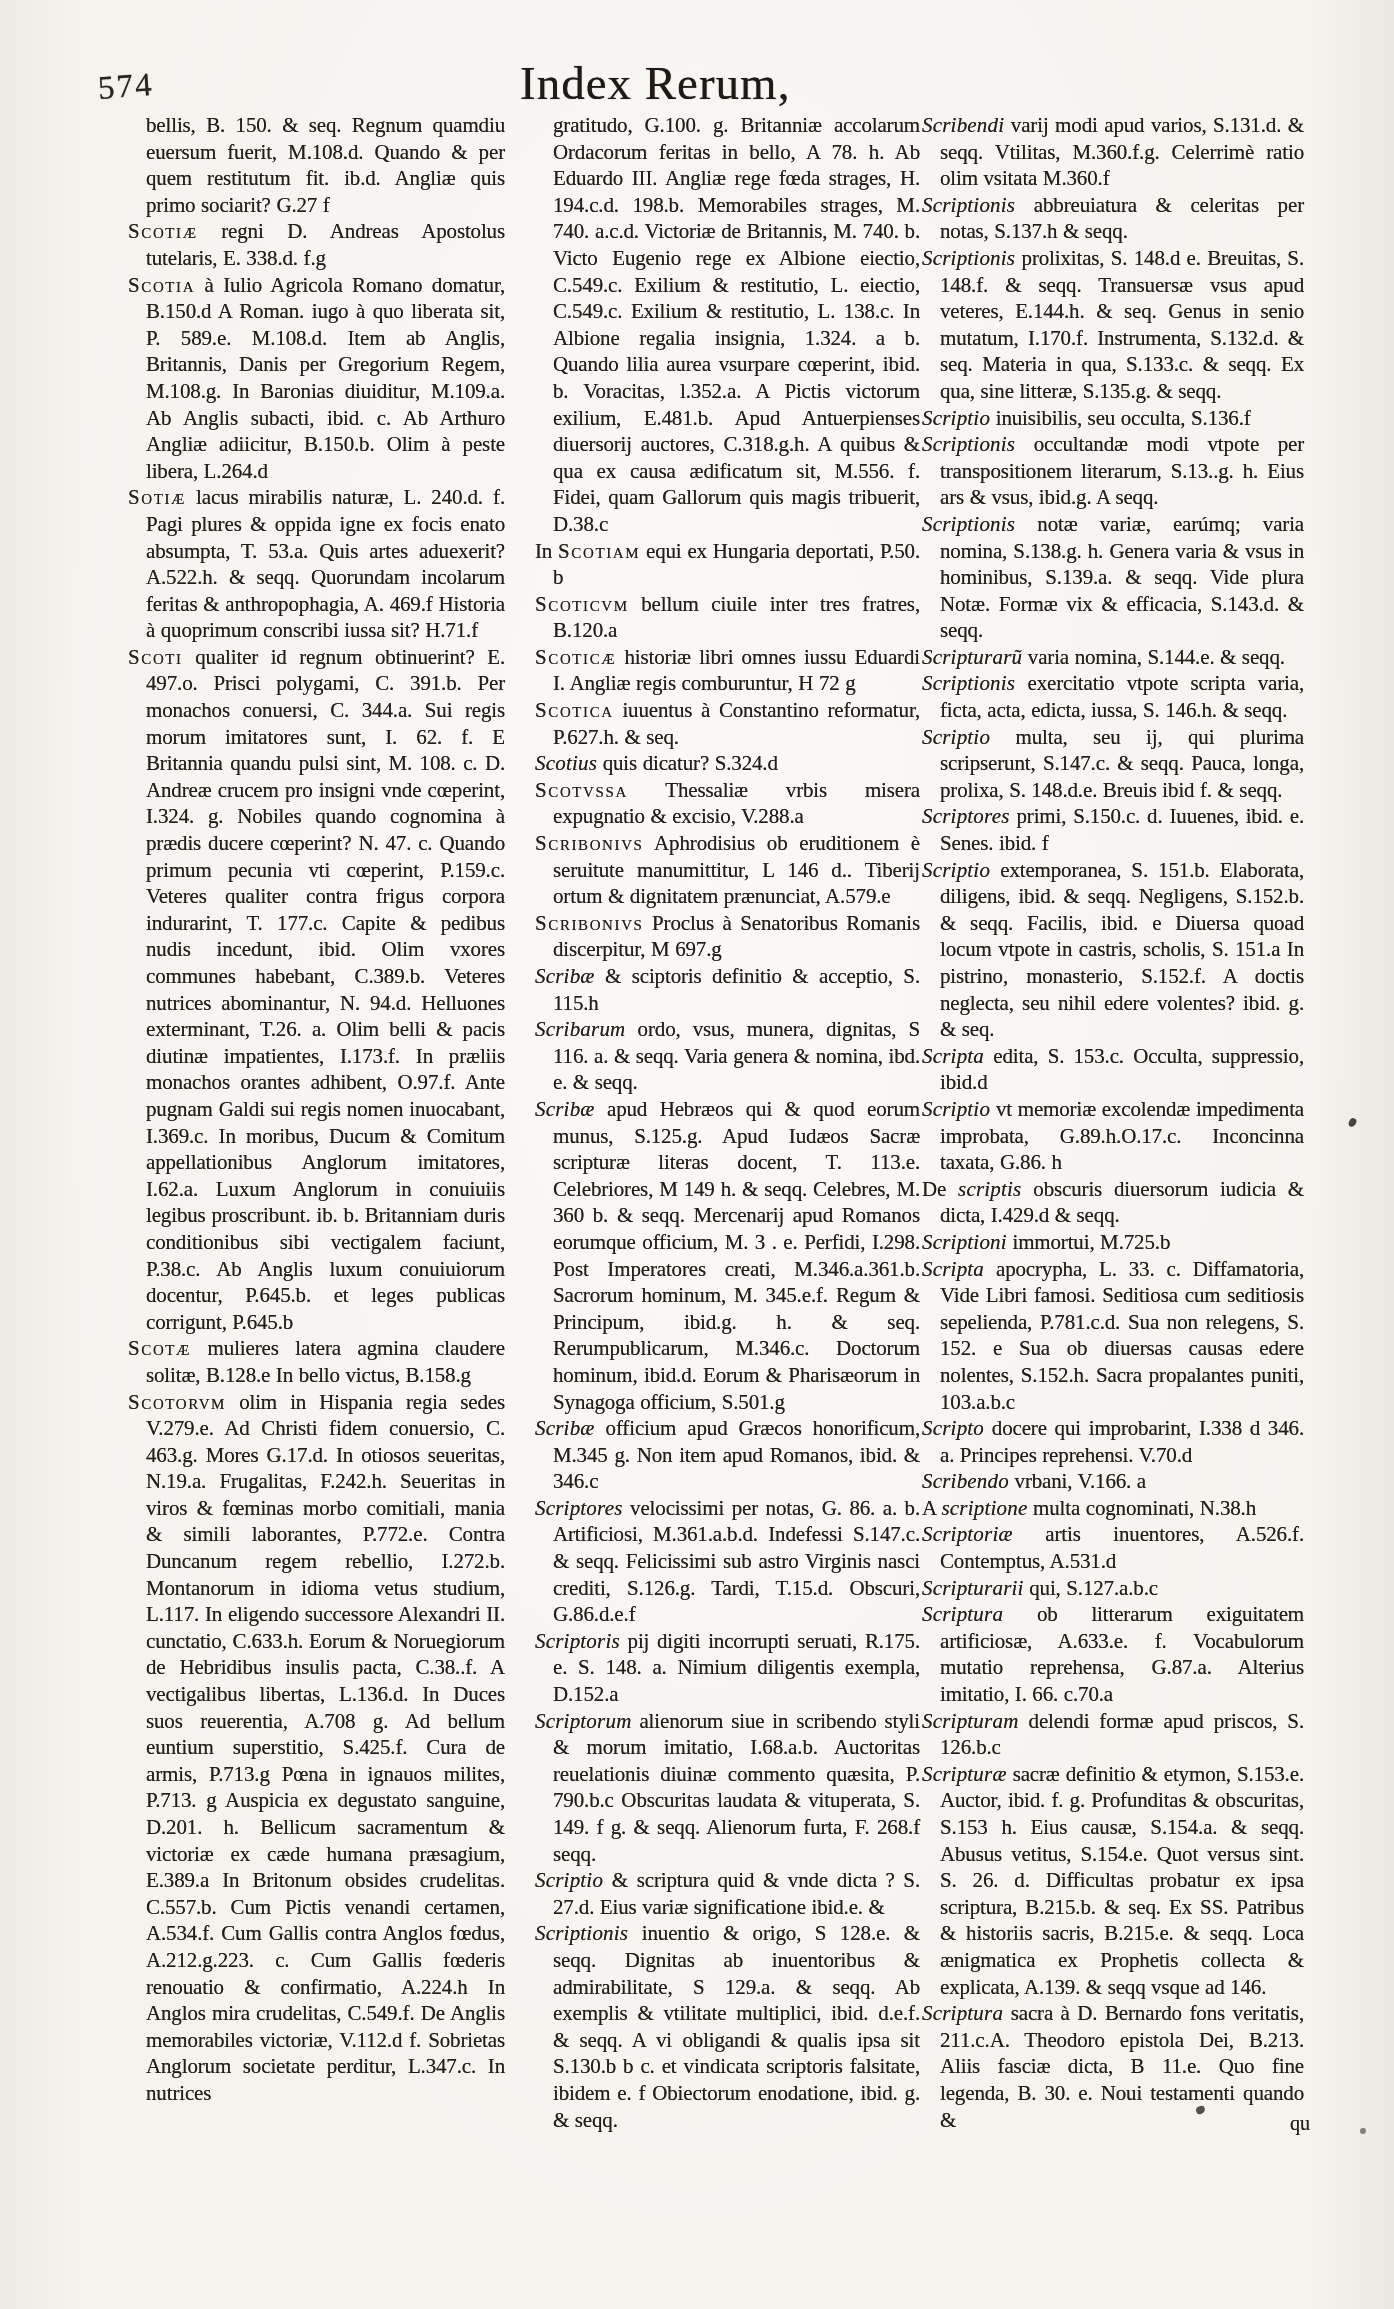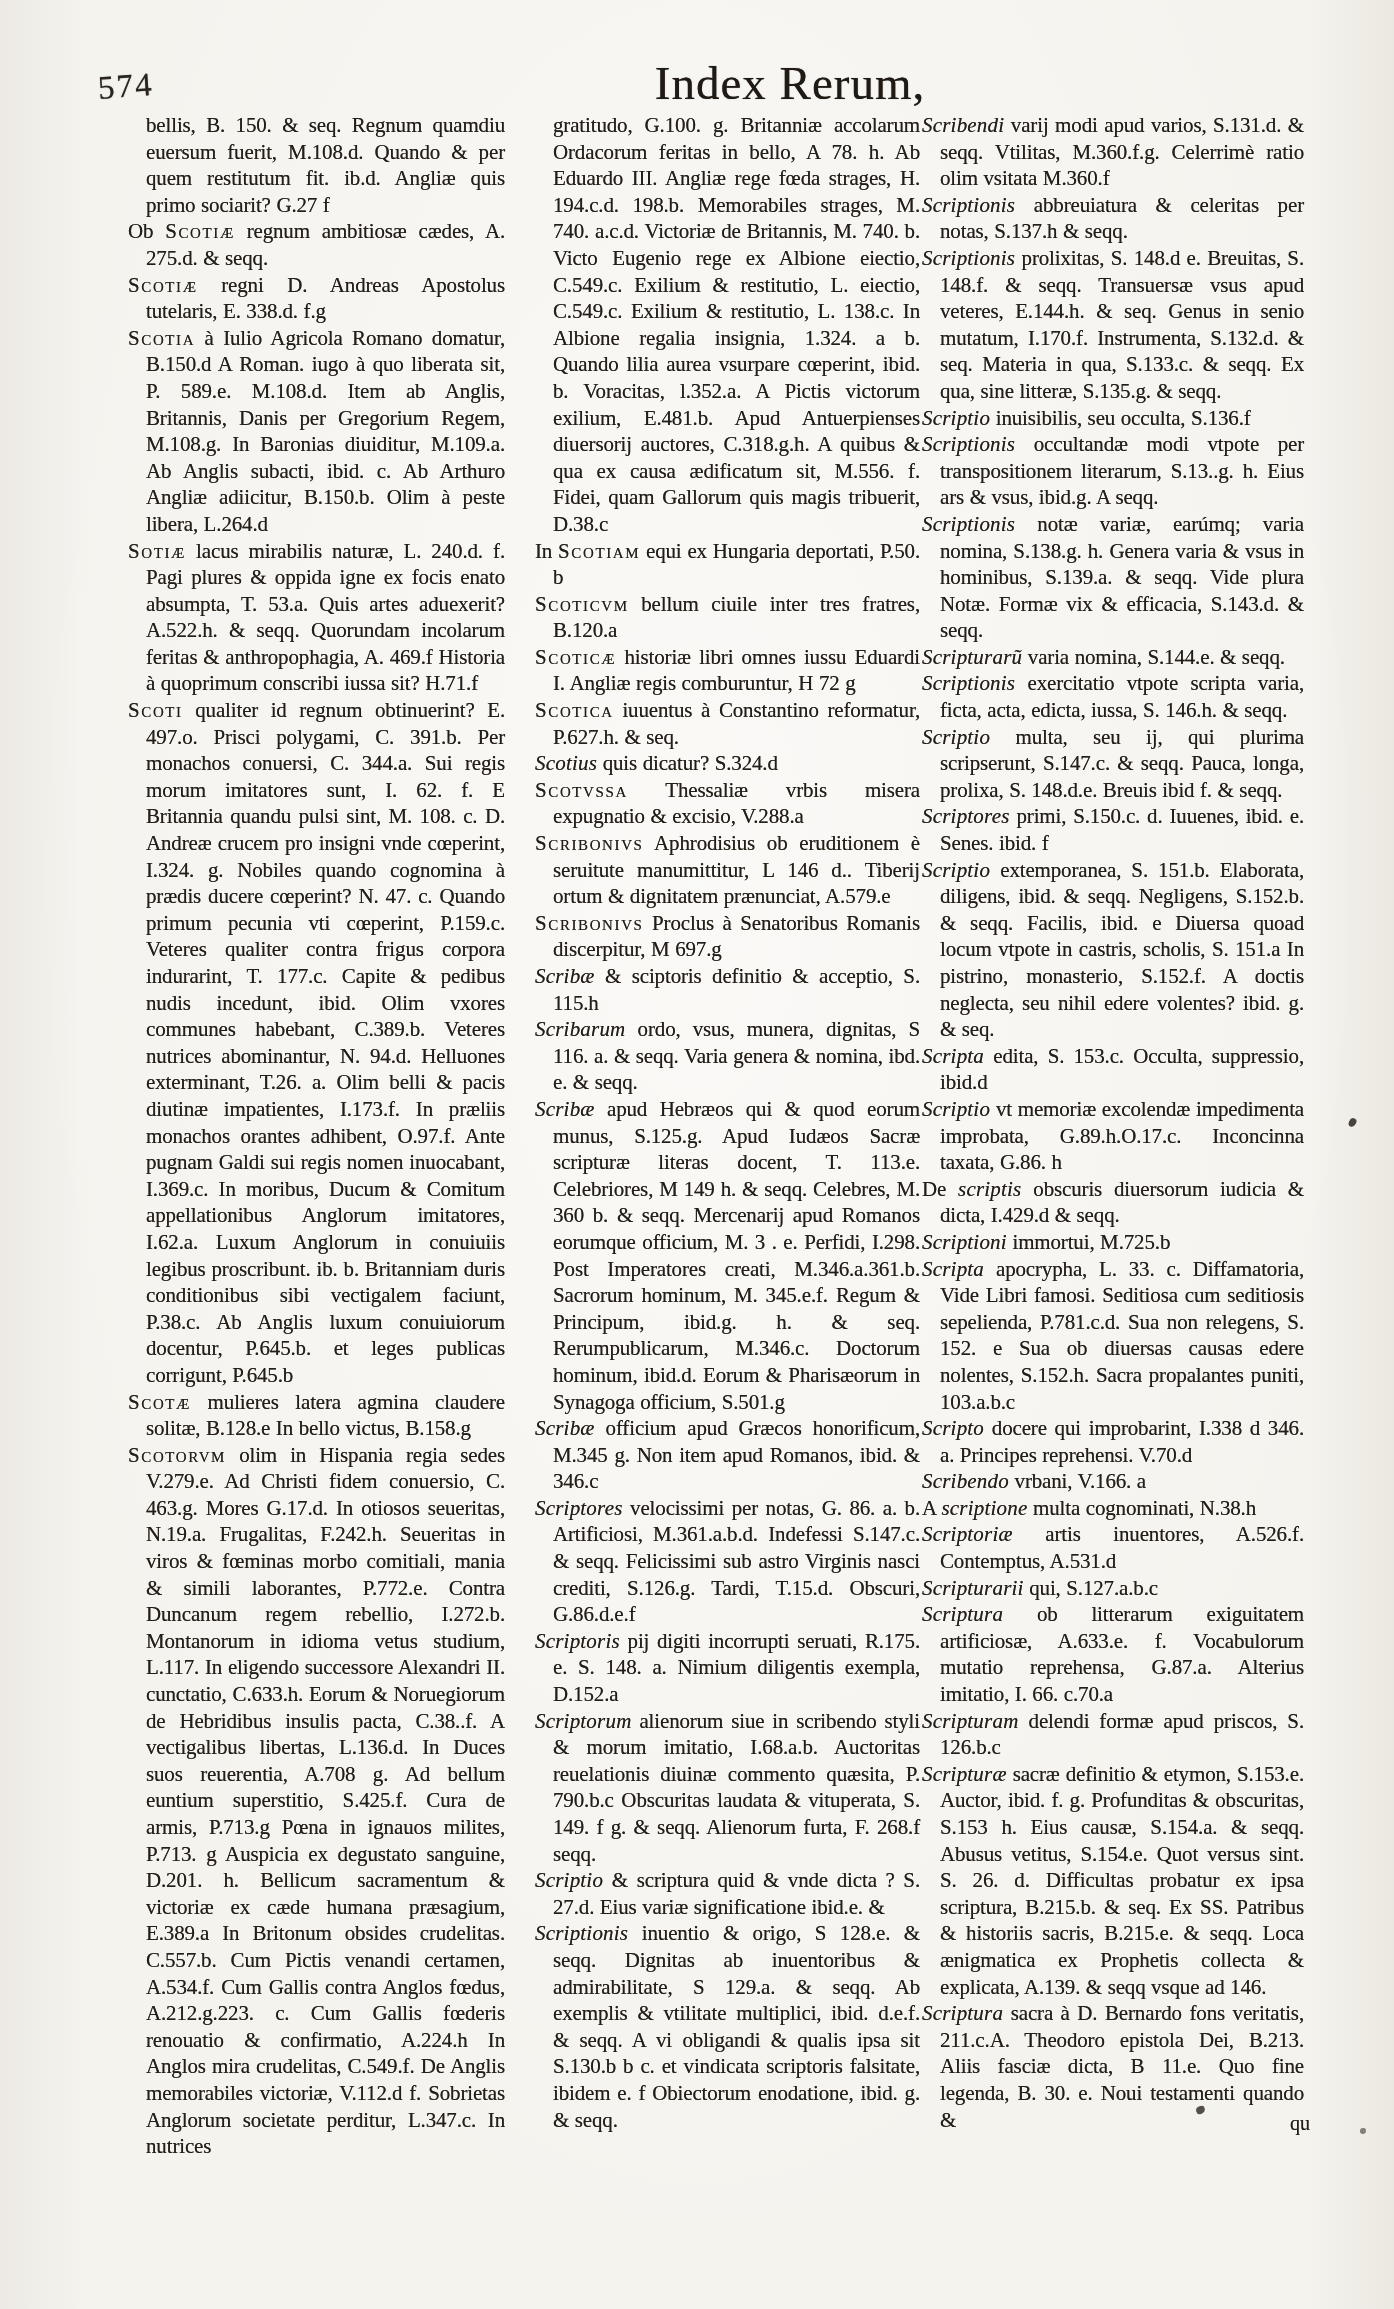--- a/index.html
+++ b/index.html
@@ -19,21 +19,21 @@
   }
   .page-number{
     position:absolute;left:98px;top:68px;
     font-size:33px;letter-spacing:2px;
     transform:rotate(-4deg);
     color:#2a241e;
     text-shadow:0 0 1px rgba(40,32,25,.6);
   }
   .page-title{
     position:absolute;left:520px;top:56px;width:540px;
-    text-align:center;
+    text-align:left;
     font-size:47px;
     letter-spacing:1px;
     color:#201a15;
     text-shadow:0 0 .7px rgba(32,26,21,.85);
     white-space:nowrap;
   }
   .columns{position:absolute;left:0;top:0;width:100%;height:100%;padding-left:24px;}
   .column{position:absolute;top:112px;}
   #col1{left:128px;width:377px;}
   #col2{left:535px;width:385px;}
@@ -69,21 +69,20 @@
 </head>
 <body>
 
 <div class="page">
   <div class="page-number">574</div>
   <div class="page-title">Index Rerum,</div>
 
   <div class="columns">
     <div class="column" id="col1">
         <p class="entry carry"><span class="body-text">bellis, B. 150. &amp; seq. Regnum quamdiu euersum fuerit, M.108.d. Quando &amp; per quem restitutum fit. ib.d. Angliæ quis primo sociarit? G.27 f</span></p>
-        <p class="entry"><span class="pre">Ob </span><span class="head sc">Scotiæ</span><span class="body-text"> regnum ambitiosæ cædes, A. 275.d. &amp; seqq.</span></p>
         <p class="entry"><span class="head sc">Scotiæ</span><span class="body-text"> regni D. Andreas Apostolus tutelaris, E. 338.d. f.g</span></p>
         <p class="entry"><span class="head sc">Scotia</span><span class="body-text"> à Iulio Agricola Romano domatur, B.150.d A Roman. iugo à quo liberata sit, P. 589.e. M.108.d. Item ab Anglis, Britannis, Danis per Gregorium Regem, M.108.g. In Baronias diuiditur, M.109.a. Ab Anglis subacti, ibid. c. Ab Arthuro Angliæ adiicitur, B.150.b. Olim à peste libera, L.264.d</span></p>
         <p class="entry"><span class="head sc">Sotiæ</span><span class="body-text"> lacus mirabilis naturæ, L. 240.d. f. Pagi plures &amp; oppida igne ex focis enato absumpta, T. 53.a. Quis artes aduexerit? A.522.h. &amp; seqq. Quorundam incolarum feritas &amp; anthropophagia, A. 469.f Historia à quoprimum conscribi iussa sit? H.71.f</span></p>
         <p class="entry"><span class="head sc">Scoti</span><span class="body-text"> qualiter id regnum obtinuerint? E. 497.o. Prisci polygami, C. 391.b. Per monachos conuersi, C. 344.a. Sui regis morum imitatores sunt, I. 62. f. E Britannia quandu pulsi sint, M. 108. c. D. Andreæ crucem pro insigni vnde cœperint, I.324. g. Nobiles quando cognomina à prædis ducere cœperint? N. 47. c. Quando primum pecunia vti cœperint, P.159.c. Veteres qualiter contra frigus corpora indurarint, T. 177.c. Capite &amp; pedibus nudis incedunt, ibid. Olim vxores communes habebant, C.389.b. Veteres nutrices abominantur, N. 94.d. Helluones exterminant, T.26. a. Olim belli &amp; pacis diutinæ impatientes, I.173.f. In præliis monachos orantes adhibent, O.97.f. Ante pugnam Galdi sui regis nomen inuocabant, I.369.c. In moribus, Ducum &amp; Comitum appellationibus Anglorum imitatores, I.62.a. Luxum Anglorum in conuiuiis legibus proscribunt. ib. b. Britanniam duris conditionibus sibi vectigalem faciunt, P.38.c. Ab Anglis luxum conuiuiorum docentur, P.645.b. et leges publicas corrigunt, P.645.b</span></p>
         <p class="entry"><span class="head sc">Scotæ</span><span class="body-text"> mulieres latera agmina claudere solitæ, B.128.e In bello victus, B.158.g</span></p>
         <p class="entry"><span class="head sc">Scotorvm</span><span class="body-text"> olim in Hispania regia sedes V.279.e. Ad Christi fidem conuersio, C. 463.g. Mores G.17.d. In otiosos seueritas, N.19.a. Frugalitas, F.242.h. Seueritas in viros &amp; fœminas morbo comitiali, mania &amp; simili laborantes, P.772.e. Contra Duncanum regem rebellio, I.272.b. Montanorum in idioma vetus studium, L.117. In eligendo successore Alexandri II. cunctatio, C.633.h. Eorum &amp; Noruegiorum de Hebridibus insulis pacta, C.38..f. A vectigalibus libertas, L.136.d. In Duces suos reuerentia, A.708 g. Ad bellum euntium superstitio, S.425.f. Cura de armis, P.713.g Pœna in ignauos milites, P.713. g Auspicia ex degustato sanguine, D.201. h. Bellicum sacramentum &amp; victoriæ ex cæde humana præsagium, E.389.a In Britonum obsides crudelitas. C.557.b. Cum Pictis venandi certamen, A.534.f. Cum Gallis contra Anglos fœdus, A.212.g.223. c. Cum Gallis fœderis renouatio &amp; confirmatio, A.224.h In Anglos mira crudelitas, C.549.f. De Anglis memorabiles victoriæ, V.112.d f. Sobrietas Anglorum societate perditur, L.347.c. In nutrices</span></p>
       </div>
     <div class="column" id="col2">
         <p class="entry carry"><span class="body-text">gratitudo, G.100. g. Britanniæ accolarum Ordacorum feritas in bello, A 78. h. Ab Eduardo III. Angliæ rege fœda strages, H. 194.c.d. 198.b. Memorabiles strages, M. 740. a.c.d. Victoriæ de Britannis, M. 740. b. Victo Eugenio rege ex Albione eiectio, C.549.c. Exilium &amp; restitutio, L. eiectio, C.549.c. Exilium &amp; restitutio, L. 138.c. In Albione regalia insignia, 1.324. a b. Quando lilia aurea vsurpare cœperint, ibid. b. Voracitas, l.352.a. A Pictis victorum exilium, E.481.b. Apud Antuerpienses diuersorij auctores, C.318.g.h. A quibus &amp; qua ex causa ædificatum sit, M.556. f. Fidei, quam Gallorum quis magis tribuerit, D.38.c</span></p>
         <p class="entry"><span class="pre">In </span><span class="head sc">Scotiam</span><span class="body-text"> equi ex Hungaria deportati, P.50. b</span></p>

